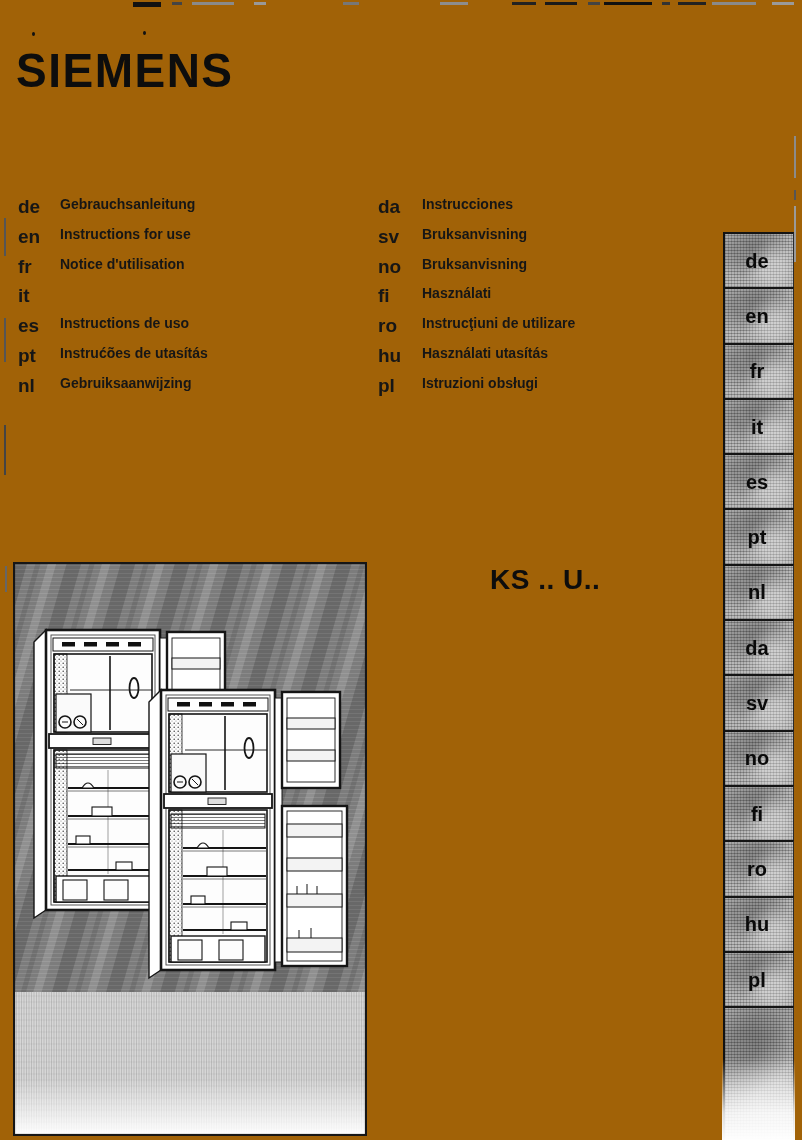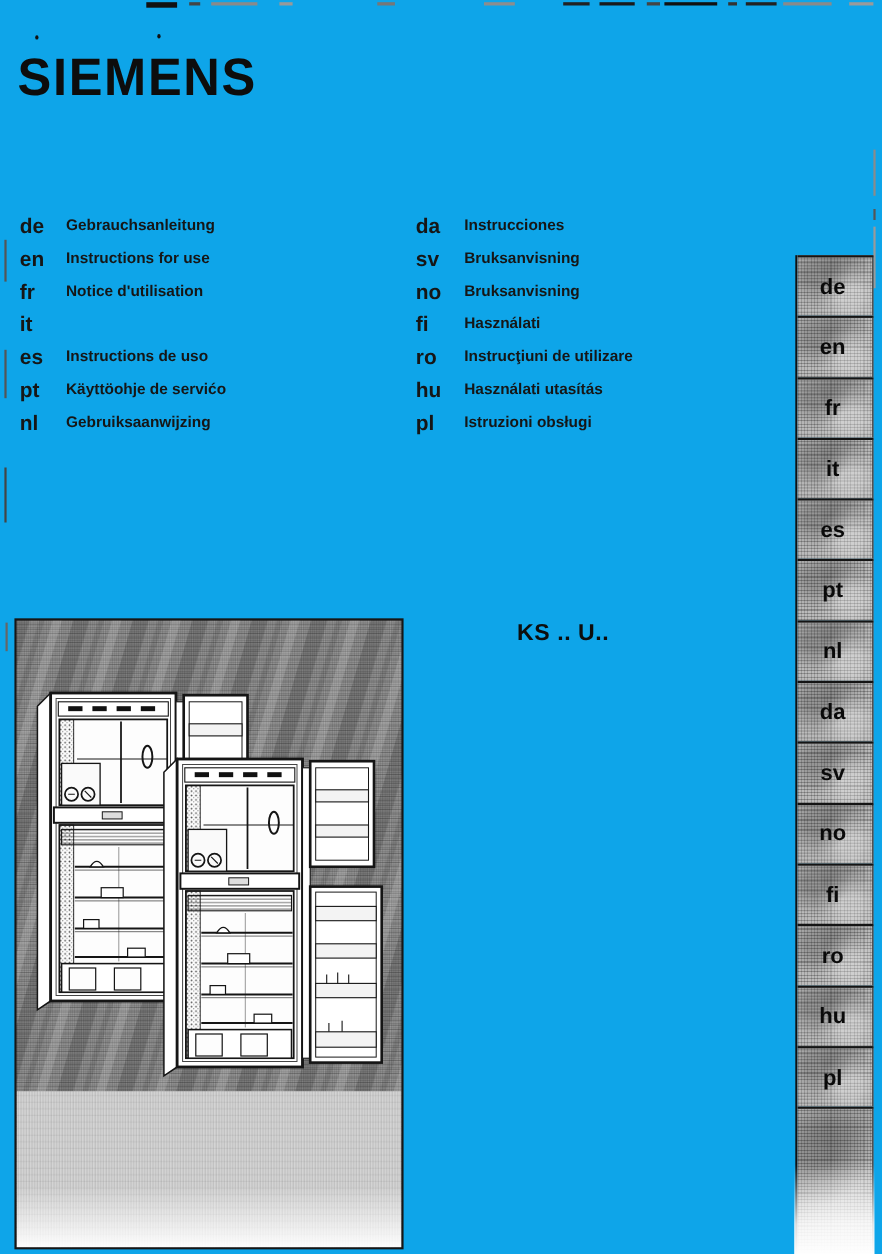--- a/index.html
+++ b/index.html
@@ -1,18 +1,18 @@
 <!DOCTYPE html>
 <html><head>
 <meta charset="utf-8">
 <style>
   html,body{margin:0;padding:0;background:#eaeaea;}
   .page{
     position:relative;width:802px;height:1140px;margin:0 auto;
-    background:#0ea5e9;overflow:hidden;
+    background:#a16207;overflow:hidden;
     font-family:"Liberation Sans",sans-serif;color:#161616;
   }
   
   .dash{position:absolute;top:2px;height:3px;}
   .vmark{position:absolute;width:2px;}
   .dot{position:absolute;width:3px;height:4px;background:#111;border-radius:50%;}
   
   .logo{
     position:absolute;left:16px;top:42px;
     font-size:46px;font-weight:bold;letter-spacing:1.5px;color:#0d0d0d;
@@ -21,22 +21,22 @@
   
   .lang-col{position:absolute;top:196px;}
   .lang-col.left-col{left:18px;}
   .lang-col.right-col{left:378px;}
   .lang-row{display:flex;height:29.8px;align-items:flex-start;}
   .lang-code{font-weight:bold;font-size:19px;width:42px;flex:0 0 auto;}
   .right-col .lang-code{width:44px;}
   .lang-label{font-weight:bold;font-size:14px;white-space:nowrap;}
   
   .model{
-    position:absolute;left:470px;top:564px;
-    font-size:21px;font-weight:bold;letter-spacing:.5px;color:#0d0d0d;
+    position:absolute;left:490px;top:564px;
+    font-size:28px;font-weight:bold;letter-spacing:.5px;color:#0d0d0d;
   }
   
   .illustration{position:absolute;left:13px;top:562px;}
   
   .sidebar{
     position:absolute;left:723px;top:232px;width:69px;
     border-left:2.5px solid #111;
   }
   .tex{
     background-color:#b5b5b5;
@@ -112,21 +112,21 @@
     </div>
     <div class="lang-row">
       <span class="lang-code">it</span>
     </div>
     <div class="lang-row">
       <span class="lang-code">es</span>
       <span class="lang-label">Instructions de uso</span>
     </div>
     <div class="lang-row">
       <span class="lang-code">pt</span>
-      <span class="lang-label">Käyttöohje de servićo</span>
+      <span class="lang-label">Instrućões de utasítás</span>
     </div>
     <div class="lang-row">
       <span class="lang-code">nl</span>
       <span class="lang-label">Gebruiksaanwijzing</span>
     </div>
   </div>
 
   <div class="lang-col right-col">
     <div class="lang-row">
       <span class="lang-code">da</span>

